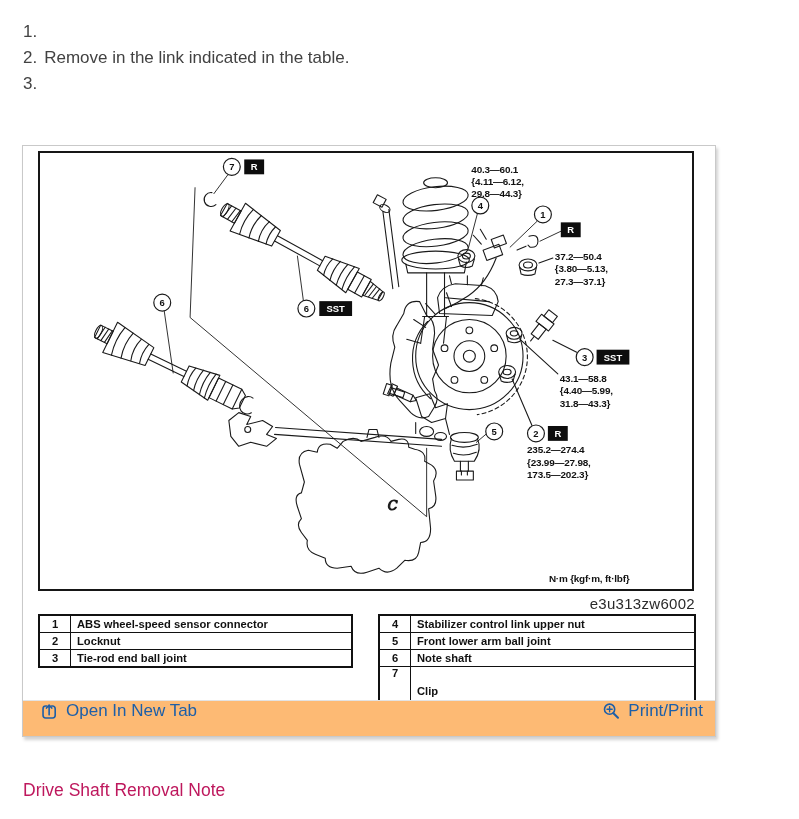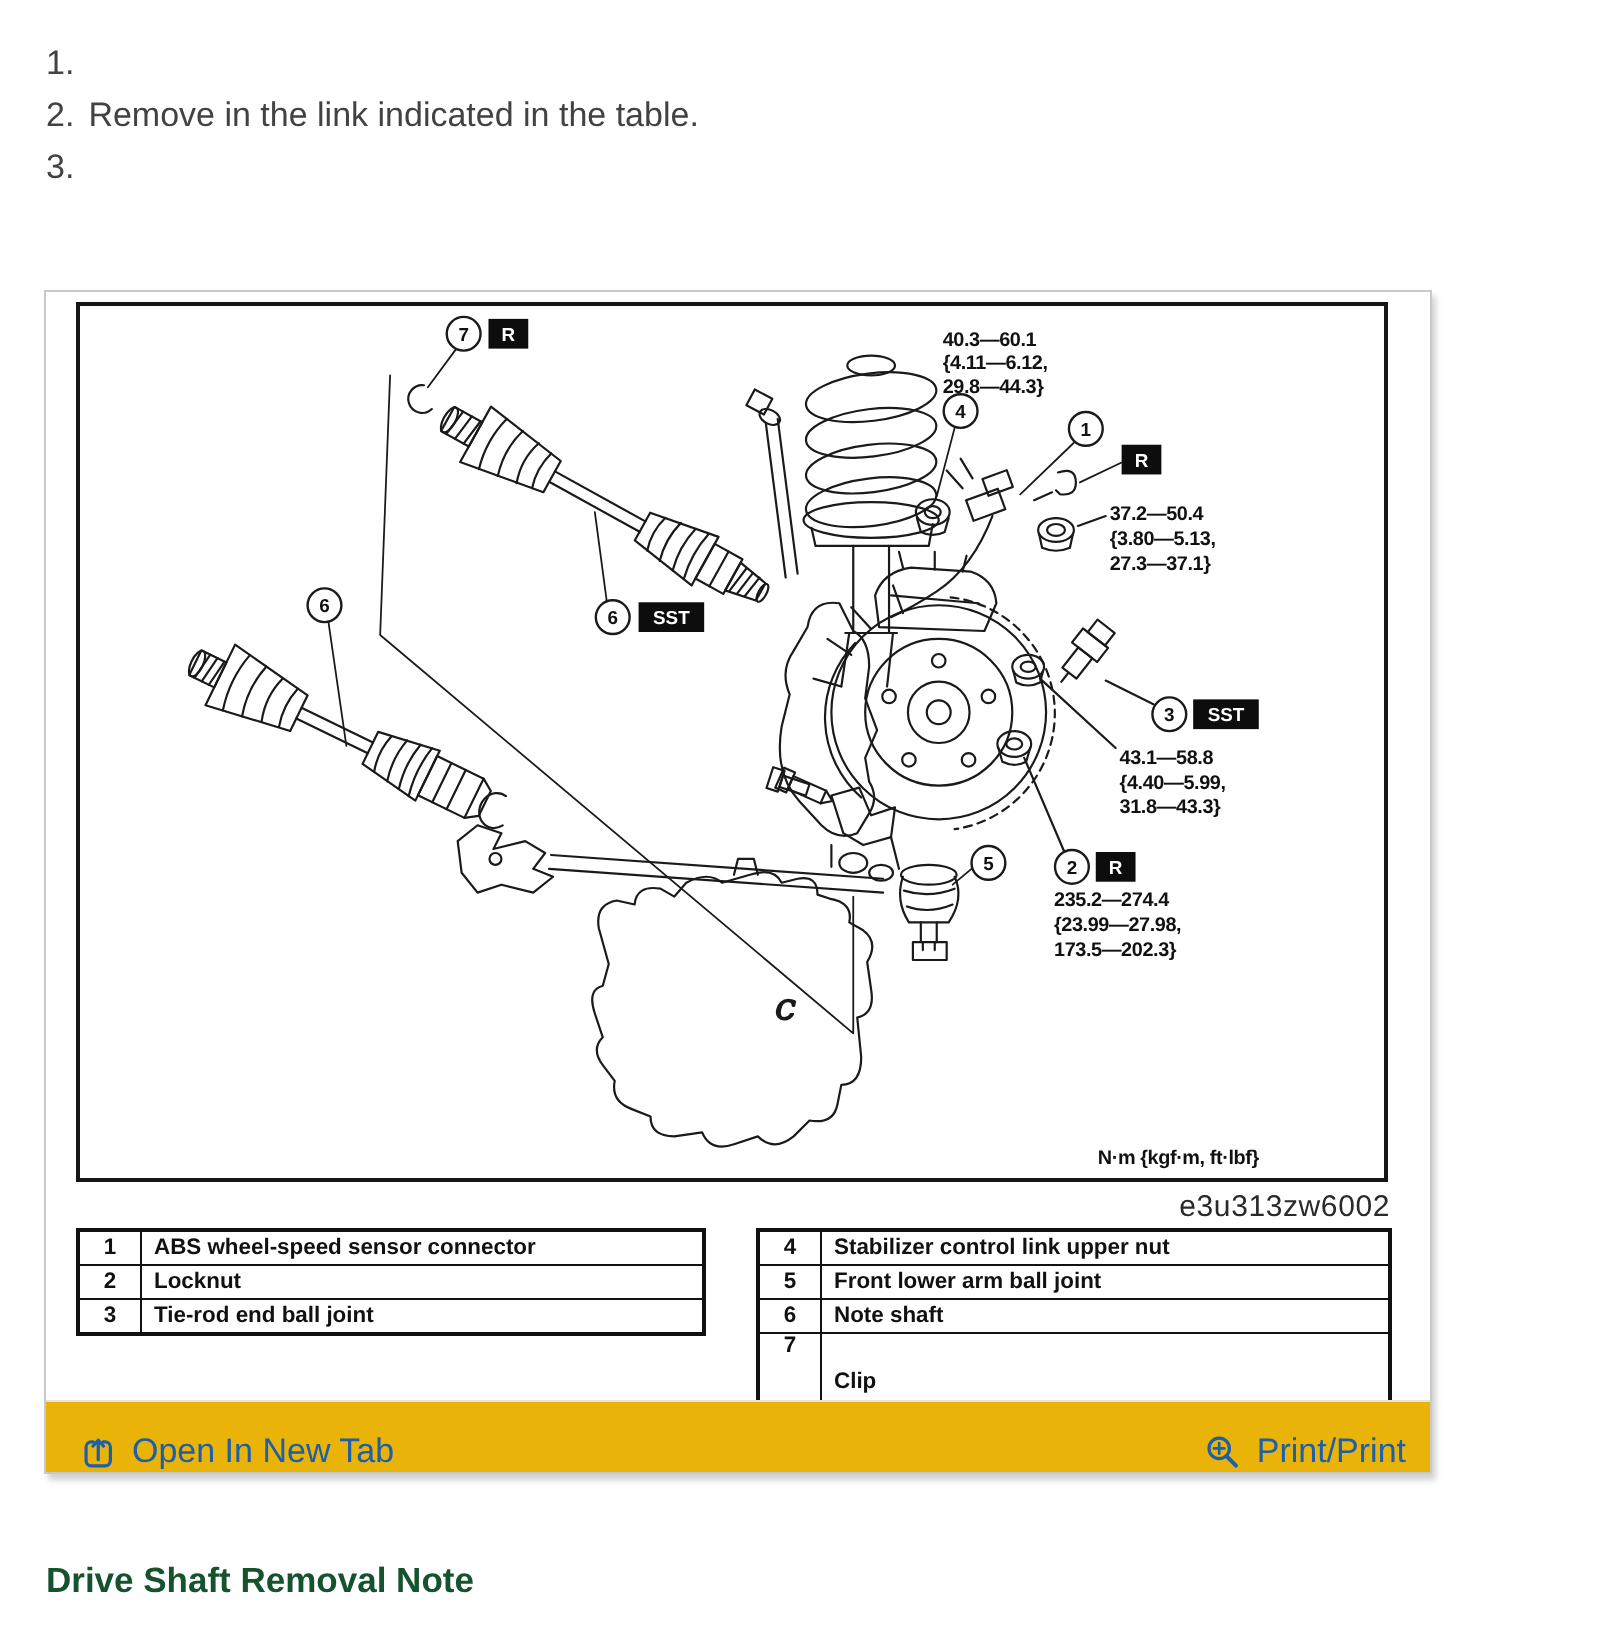--- a/index.html
+++ b/index.html
@@ -29,26 +29,26 @@
   .parts-table{position:absolute;border-collapse:collapse;table-layout:fixed;
                font-size:11.2px;font-weight:bold;color:#111;}
   .parts-table td{border:1px solid #111;height:16px;padding:0 6px;white-space:nowrap;overflow:hidden;}
   .parts-table{border:2px solid #111;}
   .parts-table td.num{width:30px;text-align:center;padding:0;}
   .pt-left{left:15px;top:468px;width:315px;}
   .pt-right{left:355px;top:468px;width:318px;}
   .row-tall td{height:24px;vertical-align:top;padding-top:18px;}
   
   .actions-bar{position:absolute;left:0;right:0;bottom:0;height:36px;border-top:1px solid #e3e3e3;
-               background:#eab308;display:flex;align-items:flex-end;justify-content:space-between;
+               background:#fdba74;display:flex;align-items:flex-start;justify-content:space-between;
                padding:0 12px 0 17px;box-sizing:border-box;}
   .link{display:flex;align-items:center;gap:7px;color:#1d5fa8;font-size:17px;cursor:pointer;text-decoration:none;}
   .link svg{display:block;}
   
-  .section-heading{position:absolute;left:23px;top:780px;font-size:17.5px;font-weight:bold;color:#14532d;}
+  .section-heading{position:absolute;left:23px;top:780px;font-size:17.5px;font-weight:normal;color:#be185d;}
 </style>
 </head>
 <body>
 
 <div class="page">
 
   <div class="intro">
     <div class="intro-line">
       <span>1.</span>
     </div>

